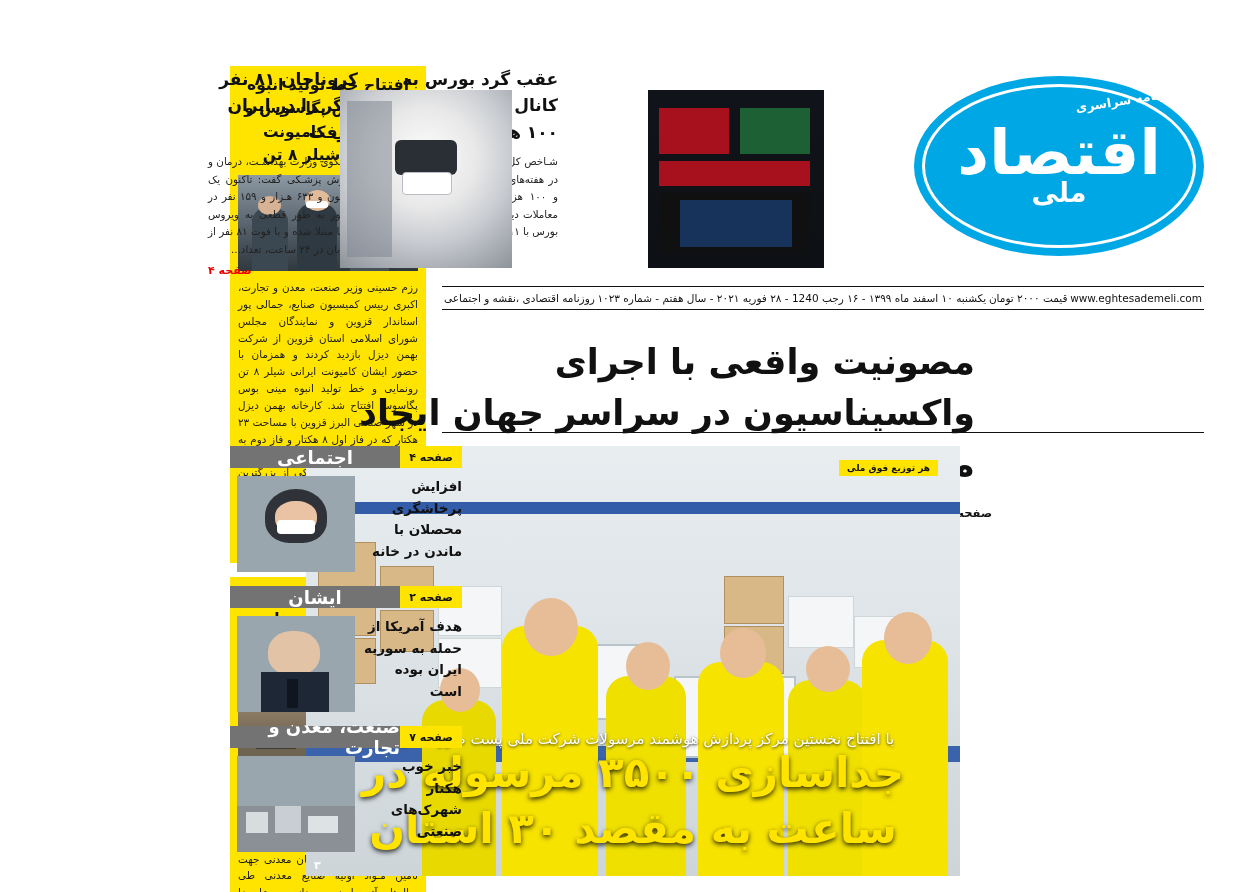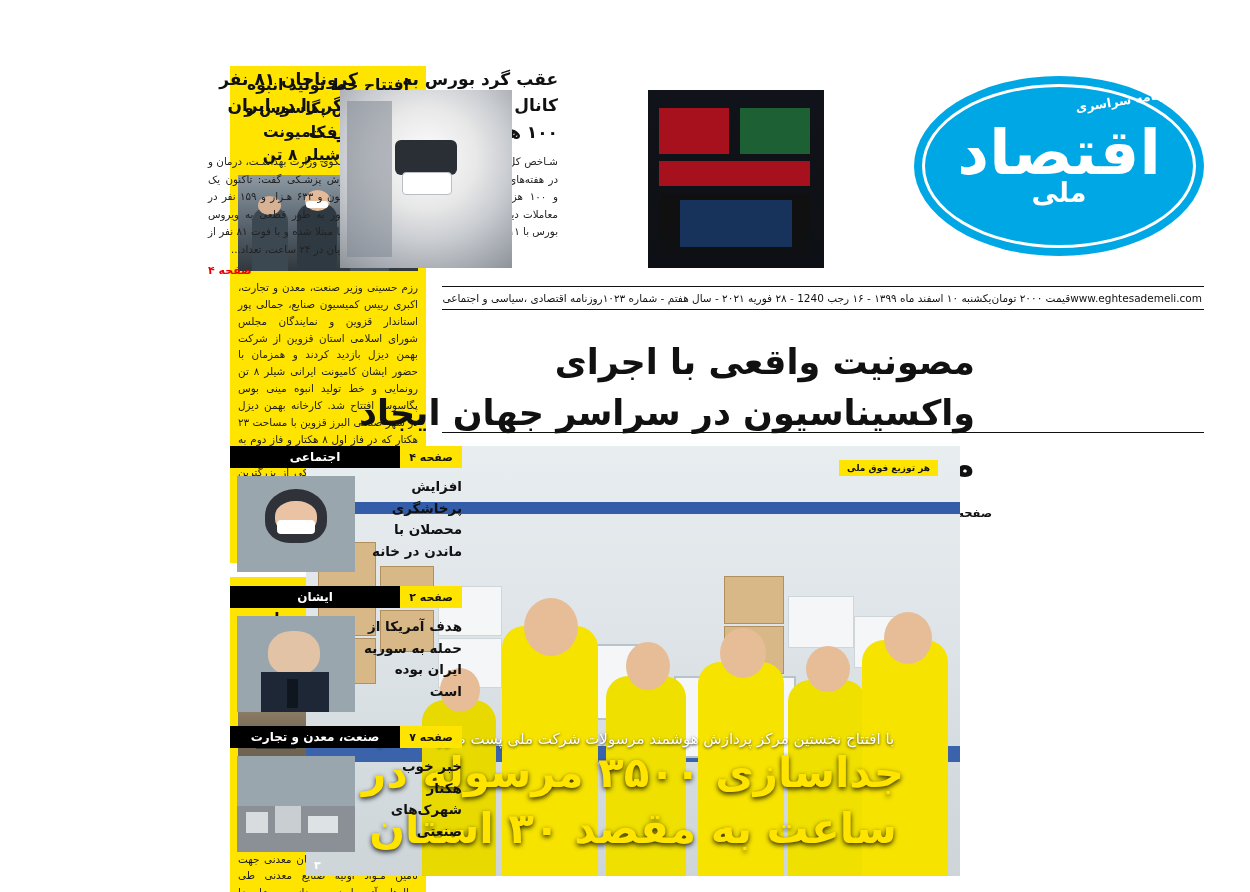--- a/index.html
+++ b/index.html
@@ -118,21 +118,21 @@
     color:#ffe400;font-weight:bold;font-size:42px;line-height:1.35;
     text-shadow:0 2px 5px rgba(0,0,0,.85);
   }
   .mp-pg{position:absolute;left:8px;bottom:4px;color:#fff;font-size:11px;font-weight:bold;}
 
   
   .rail{position:absolute;left:46px;top:446px;width:232px;}
   .rail .sec{margin-bottom:14px;}
   .rail .sec-head{display:flex;align-items:stretch;height:22px;}
   .rail .sec-head .cat{
-    flex:1;background:#000000;color:#fff;font-size:12px;font-weight:bold;
+    flex:1;background:#737373;color:#fff;font-size:18px;font-weight:bold;
     display:flex;align-items:center;justify-content:center;
   }
   .rail .sec-head .pg{
     width:62px;background:#ffe400;color:#111;font-size:11px;font-weight:bold;
     display:flex;align-items:center;justify-content:center;
   }
   .rail .sec-body{display:flex;margin-top:8px;gap:8px;padding-left:7px;}
   .rail .sec-body h5{
     margin:0;flex:1;font-size:13.5px;line-height:1.6;font-weight:bold;text-align:right;
   }
@@ -219,21 +219,21 @@
       <div class="visor"></div>
       <div class="mask"></div>
       <div style="position:absolute;left:4%;top:6%;width:26%;height:88%;background:#7f8791;opacity:.55;"></div>
     </div>
   </div>
 
   <div class="infobar">
     <span>www.eghtesademeli.com</span>
     <span>قیمت ۲۰۰۰ تومان</span>
     <span>یکشنبه ۱۰ اسفند ماه ۱۳۹۹ - ۱۶ رجب 1240 - ۲۸ فوریه ۲۰۲۱ - سال هفتم - شماره ۱۰۲۳</span>
-    <span>روزنامه اقتصادی ،سیاسی و اجتماعی</span>
+    <span>روزنامه اقتصادی ،نقشه و اجتماعی</span>
   </div>
 
   <div class="lead">
     <h1>مصونیت واقعی با اجرای واکسیناسیون در سراسر جهان ایجاد می‌شود</h1>
     <div class="pg">صفحه ۲</div>
   </div>
 
   <div class="hrule" style="top:432px;left:258px;right:46px;height:1.2px;background:#111;"></div>
 
   <div class="mainphoto">

